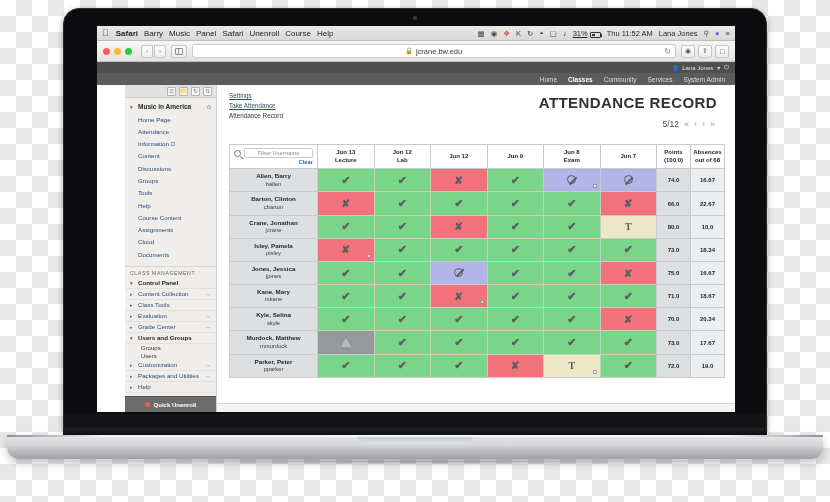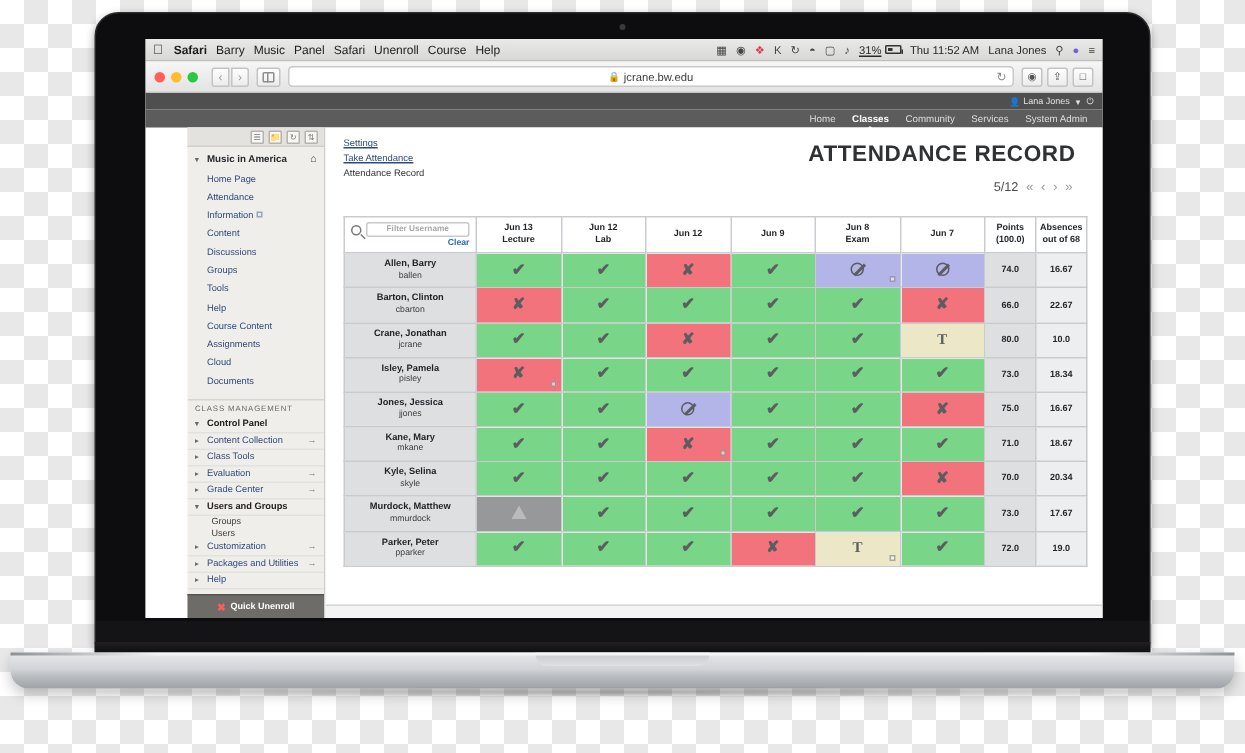--- a/index.html
+++ b/index.html
@@ -76,21 +76,21 @@
     height: 15px; background: linear-gradient(#e9e9e7,#d8d8d6);
     border-bottom: 1px solid #bdbdbb;
     display:flex; align-items:center; padding: 0 5px;
     font-size: 8px; color:#1c1c1c; white-space: nowrap;
   }
   .mb-apple { font-size: 9px; margin-right: 7px; line-height:1; }
   .mb-item { margin-right: 6px; text-align: right; }
   .mb-item.bold { font-weight: bold; }
   .mb-right { margin-left:auto; display:flex; align-items:center; gap:6px; font-size:7.5px; color:#2a2a2a;}
   .mb-ic { display:inline-block; opacity:.85; }
-  .mb-batt { display:inline-flex; align-items:center; gap:2px;text-decoration:underline;}
+  .mb-batt { display:inline-flex; align-items:flex-end; gap:2px;text-decoration:underline;}
   .batt-body{ width:11px;height:6px;border:1px solid #333; border-radius:1px; position:relative;}
   .batt-body:after{content:"";position:absolute;right:-2.5px;top:1.5px;width:1.5px;height:3px;background:#333;}
   .batt-fill{position:absolute;left:1px;top:1px;height:2px;width:3px;background:#333;}
 
   
   .safari-bar {
     height: 21px; background: linear-gradient(#f6f6f6,#e3e3e3);
     border-bottom: 1px solid #c2c2c2;
     display:flex; align-items:center; padding: 0 6px; gap:5px;
   }

